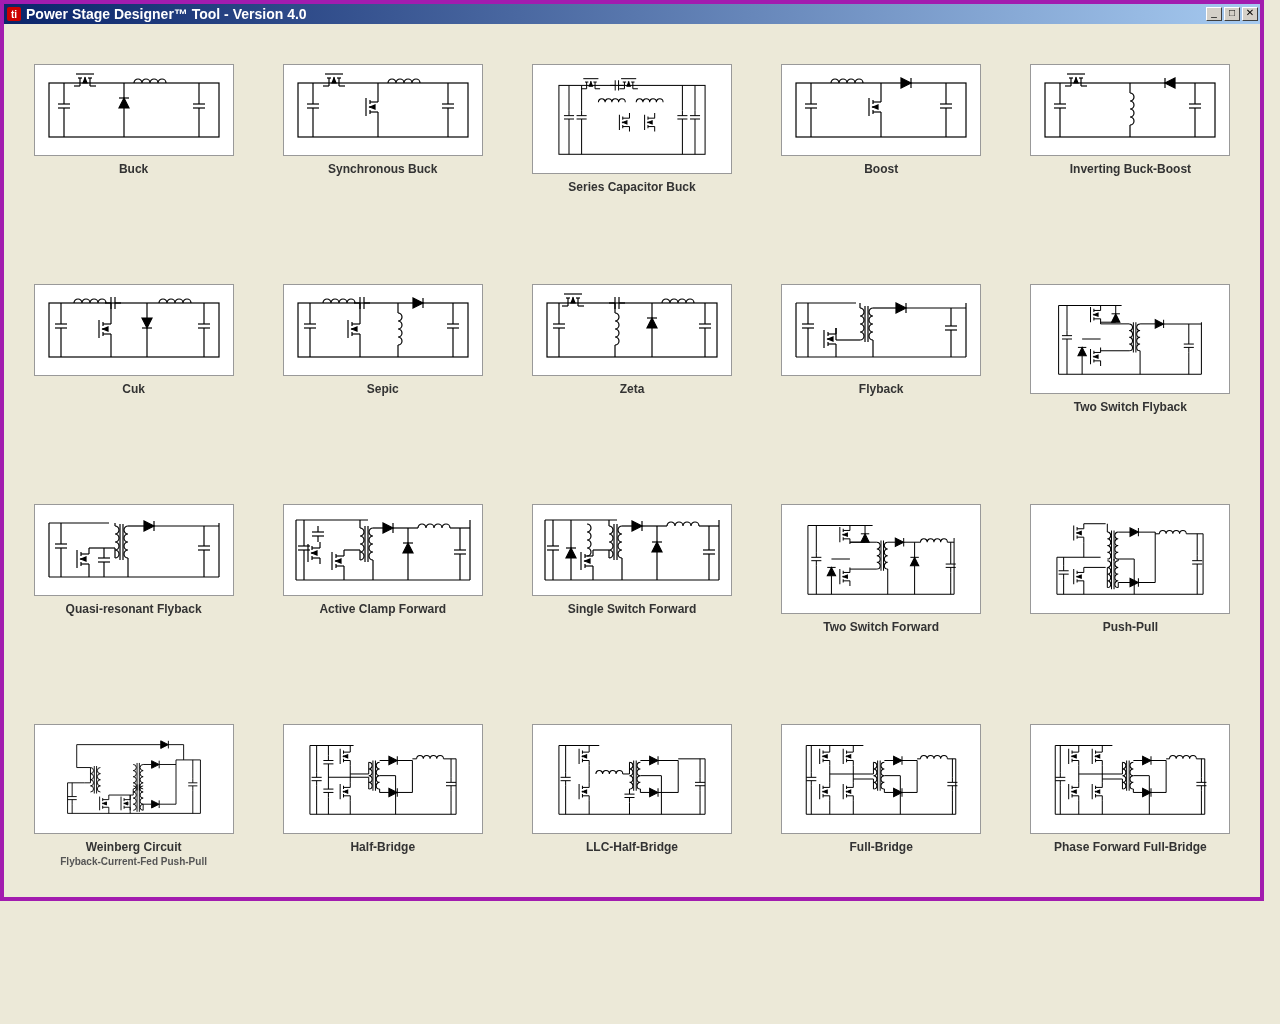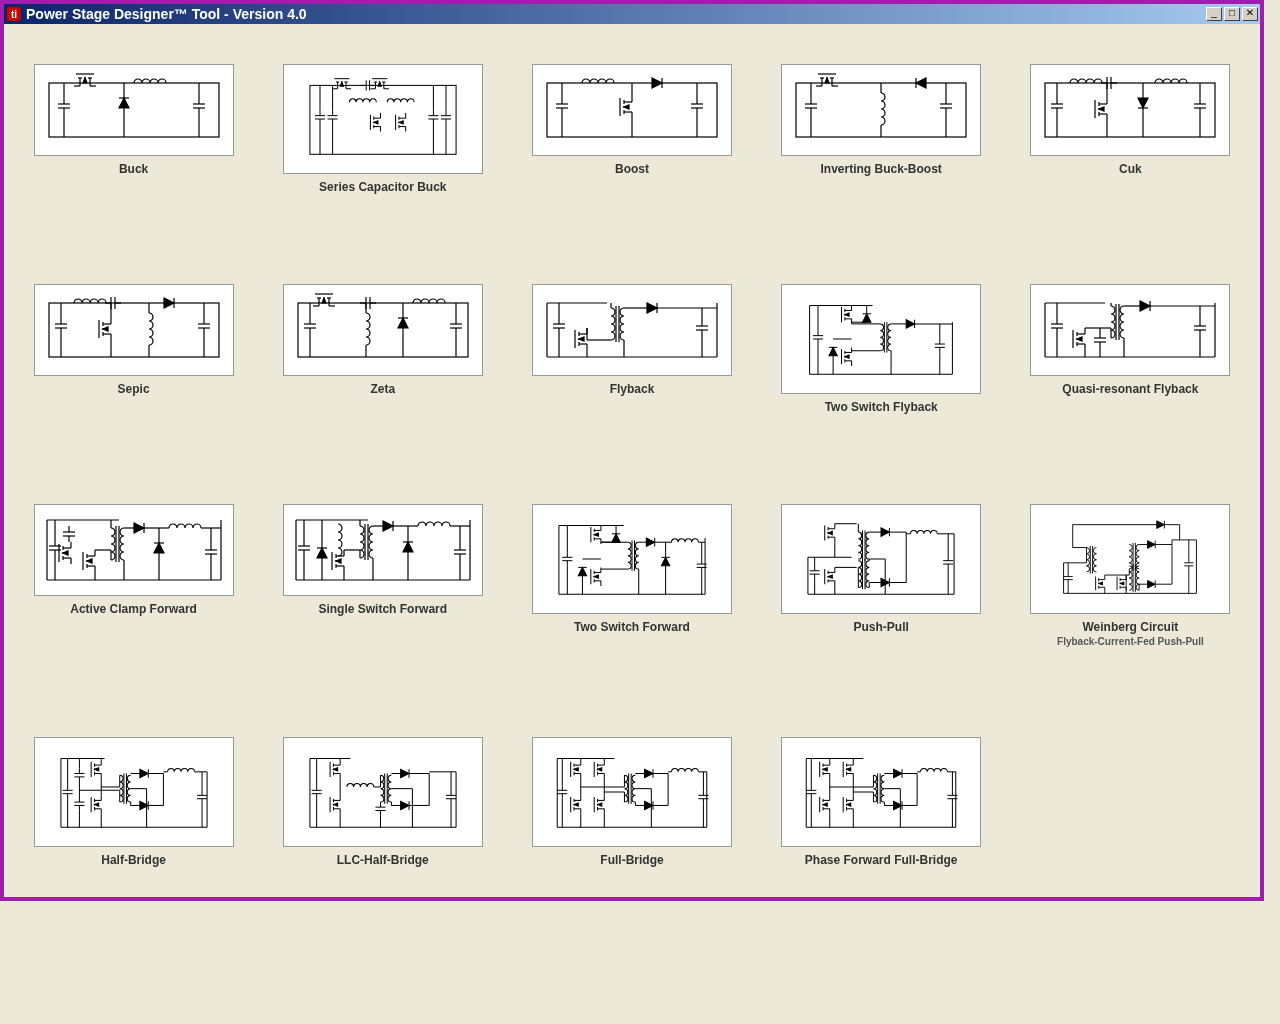--- a/index.html
+++ b/index.html
@@ -196,20 +196,43 @@
               <use href="#dioU" x="85" y="30"></use>
               <line x1="85" y1="40" x2="85" y2="69"></line>
             <use href="#cap" x="160" y="30"></use>
               <line x1="160" y1="15" x2="160" y2="30"></line>
               <line x1="160" y1="46" x2="160" y2="69"></line>
           </svg>
         </div>
         <div class="label">Buck</div>
       </div>
 
+      <div class="cell">
+        <div class="thumb">
+          <svg viewBox="0 0 190 84" stroke="#000" stroke-width="1.2" fill="none">
+            <rect x="10" y="15" width="170" height="54"></rect>
+            <use href="#cap" x="25" y="30"></use>
+              <line x1="25" y1="15" x2="25" y2="30"></line>
+              <line x1="25" y1="46" x2="25" y2="69"></line>
+            <g transform="translate(55,6) rotate(90)">
+                <use href="#fet"></use>
+              </g>
+            <use href="#ind" x="100" y="15"></use>
+            <g transform="translate(78,30)">
+                <use href="#fet"></use>
+              </g>
+              <line x1="90" y1="15" x2="90" y2="28"></line>
+              <line x1="90" y1="50" x2="90" y2="69"></line>
+            <use href="#cap" x="160" y="30"></use>
+              <line x1="160" y1="15" x2="160" y2="30"></line>
+              <line x1="160" y1="46" x2="160" y2="69"></line>
+          </svg>
+        </div>
+        <div class="label">Synchronous Buck</div>
+      </div>
 
       <div class="cell">
         <div class="thumb tall">
           <svg viewBox="0 0 190 100" stroke="#000" stroke-width="1.2" fill="none">
             <rect x="8" y="10" width="174" height="82"></rect>
             <use href="#cap" x="20" y="40"></use>
               <line x1="20" y1="10" x2="20" y2="40"></line>
               <line x1="20" y1="56" x2="20" y2="92"></line>
             <use href="#cap" x="35" y="40"></use>
               <line x1="35" y1="10" x2="35" y2="40"></line>

